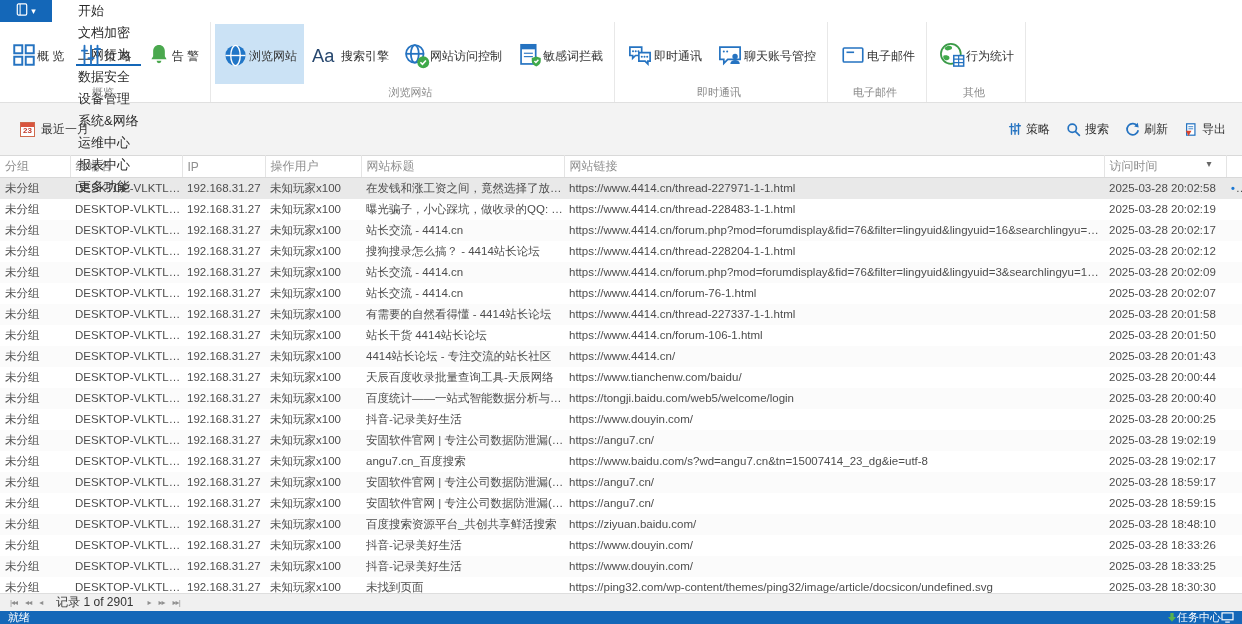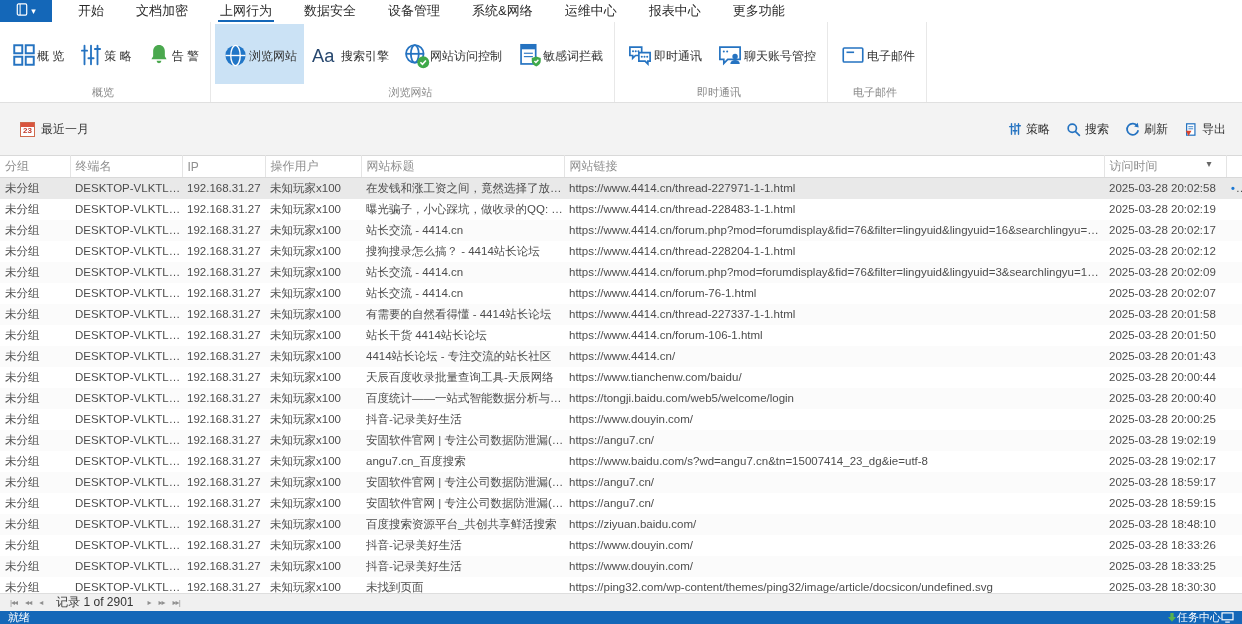--- a/index.html
+++ b/index.html
@@ -3,21 +3,21 @@
 <meta charset="utf-8">
 <style>
   * { margin:0; padding:0; box-sizing:border-box; }
   html,body { width:1242px; height:624px; overflow:hidden; }
   body { font-family:"Liberation Sans","DejaVu Sans",sans-serif; background:#fff; position:relative; }
 
   
   .menubar { height:22px; display:flex; align-items:stretch; background:#fff; }
   .app-btn { width:52px; background:#1467b8; color:#fff; display:flex; align-items:center; justify-content:center; gap:3px; cursor:pointer; }
   .app-btn .caret { font-size:9px; line-height:9px; }
-  .menu-tabs { display:flex; align-items:stretch; padding-left:10px; }
+  .menu-tabs { display:flex; align-items:stretch; padding-left:10px;flex-direction:column; }
   .menu-tab { padding:0 16px; font-size:13px; color:#2b2b2b; line-height:22px; position:relative; cursor:pointer; white-space:nowrap; }
   .menu-tab.selected::after { content:""; position:absolute; left:14px; right:14px; bottom:0; height:2px; background:#1467b8; }
 
   
   .ribbon { height:81px; background:#fff; border-bottom:1px solid #e0e0e0; display:flex; }
   .ribbon-group { position:relative; display:flex; align-items:flex-start; padding:2px 4px 16px 4px; border-right:1px solid #e8e8e8; }
   .group-label { position:absolute; bottom:2px; left:0; right:4px; text-align:center; font-size:11px; color:#8a8a8a; white-space:nowrap; }
   .ribbon-btn { display:flex; flex-direction:row; align-items:center; padding:5px 7px 3px 7px; height:60px; cursor:pointer; }
   .ribbon-btn.selected { background:#cbe2f5; }
   .ribbon-btn .icn { height:30px; display:flex; align-items:center; justify-content:center; }
@@ -217,20 +217,35 @@
             <svg width="28" height="26" viewBox="0 0 24 24">
               <g fill="#fff" stroke="#2573c1" stroke-width="1.5">
                 <rect x="3" y="5.5" width="18" height="13" rx="1"></rect>
                 <line x1="6" y1="9.5" x2="13" y2="9.5"></line>
               </g>
             </svg>
           </span>
           <div class="lbl">电子邮件</div>
         </div>
         <div class="group-label">电子邮件</div>
+      </div>
+      <div class="ribbon-group">
+        <div class="ribbon-btn">
+          <span class="icn">
+            <svg width="28" height="28" viewBox="0 0 24 24">
+              <circle cx="11" cy="11" r="8.5" fill="#fff" stroke="#3a9a47" stroke-width="1.5"></circle>
+              <path d="M6 5.5c2-1.5 4-1.8 5.5-.8 1 .7.6 2-.5 2.6C9.6 8 7.8 8.4 6.6 7.6 5.7 7 5.4 6.1 6 5.5z" fill="#3fa94a"></path>
+              <path d="M5 12.5c1.8-.6 3.8-.2 4.6 1 .8 1.3-.2 2.8-1.8 3-1.5.2-2.9-.8-3.2-2.2-.2-.8-.1-1.6.4-1.8z" fill="#3fa94a"></path>
+              <rect x="13.5" y="12.5" width="8.5" height="9" fill="#fff" stroke="#2573c1" stroke-width="1.3"></rect>
+              <path d="M13.5 15.5h8.5M17.7 12.5v9M13.5 18.5h8.5" stroke="#2573c1" stroke-width="1" fill="none"></path>
+            </svg>
+          </span>
+          <div class="lbl">行为统计</div>
+        </div>
+        <div class="group-label">其他</div>
       </div>
     </div>
 </div>
 
 <div class="subheader">
   <div class="date-filter">
     <span class="cal">
         <i></i>
         <b>23</b>
       </span>

